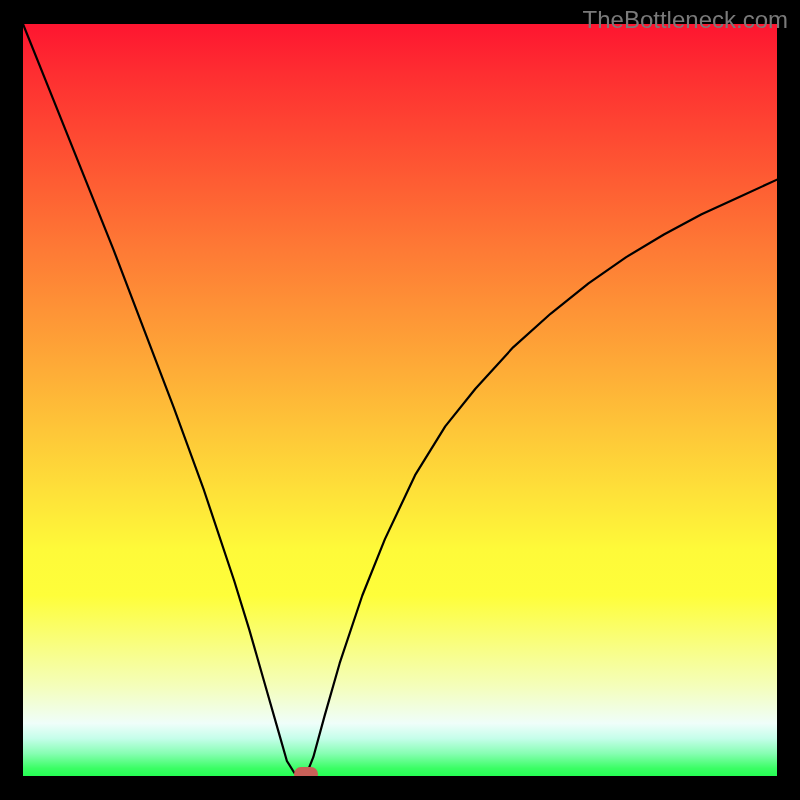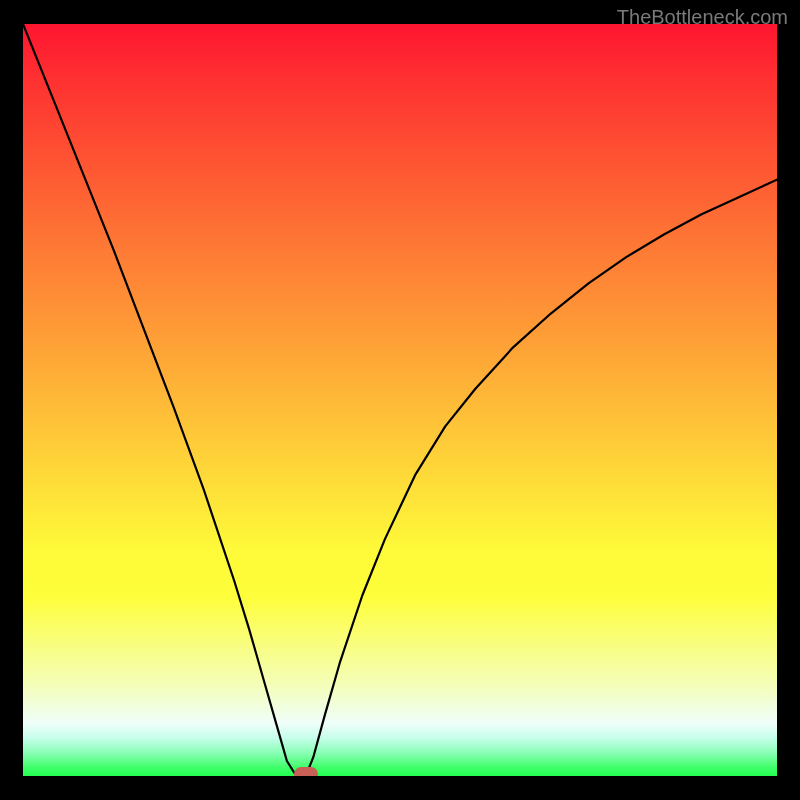--- a/index.html
+++ b/index.html
@@ -2,21 +2,21 @@
 <html><head>
 <meta charset="utf-8">
 <style>
   * { margin: 0; padding: 0; box-sizing: border-box; }
   body { width: 800px; height: 800px; position: relative; background: #000; }
   .watermark {
     position: absolute;
     top: 6px;
     right: 12px;
     font-family: Arial, sans-serif;
-    font-size: 20px;
+    font-size: 24px;
     color: #7a7a7a;
     z-index: 10;
     text-align: center;
   }
   .frame {
     position: absolute;
     left: 23px;
     top: 24px;
     width: 754px;
     height: 752px;

